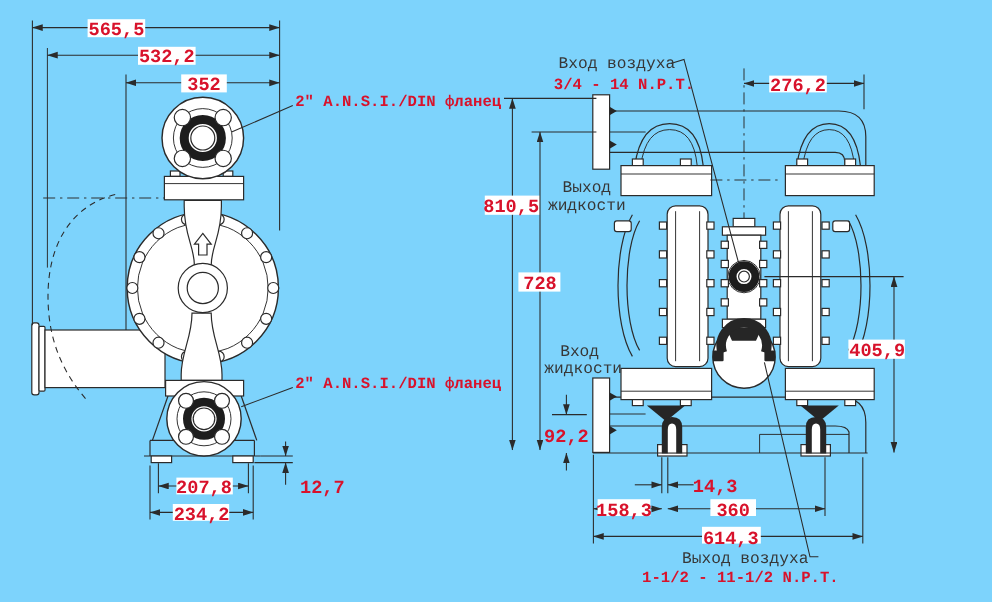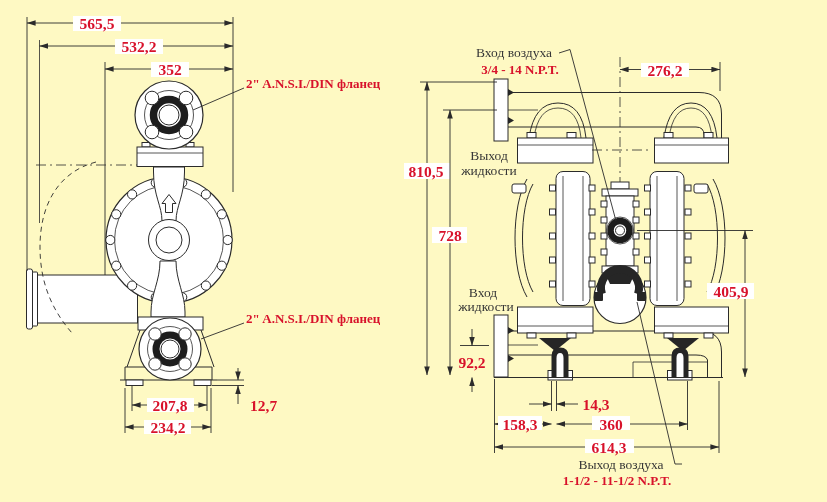--- a/index.html
+++ b/index.html
@@ -1,17 +1,17 @@
 <!DOCTYPE html>
 <html><head>
 <meta charset="utf-8">
 <style>
   html,body{margin:0;padding:0;background:#fff;}
-  .wrap{position:relative;width:827px;height:502px;background:#fef9c3;overflow:hidden;
-        font-family:Liberation Serif, serif;}
+  .wrap{position:relative;width:827px;height:502px;background:#7dd3fc;overflow:hidden;
+        font-family:Liberation Mono, monospace;}
   svg{position:absolute;left:0;top:0;}
   .ln{stroke:#2b2b2b;stroke-width:1;fill:none;}
   .lt{stroke:#2b2b2b;stroke-width:.8;fill:none;}
   .fw{fill:#ffffff;stroke:#2b2b2b;stroke-width:1;}
   .fw2{fill:#ffffff;stroke:#2b2b2b;stroke-width:1.2;}
   .dl{stroke:#2b2b2b;stroke-width:.9;fill:none;}
   .cl{stroke:#2b2b2b;stroke-width:.8;stroke-dasharray:10 4 2 4;fill:none;}
   .hd{stroke:#2b2b2b;stroke-width:.9;stroke-dasharray:5 4;fill:none;}
   .dk{fill:#262626;stroke:none;}
   .msk{fill:#ffffff;stroke:none;}

